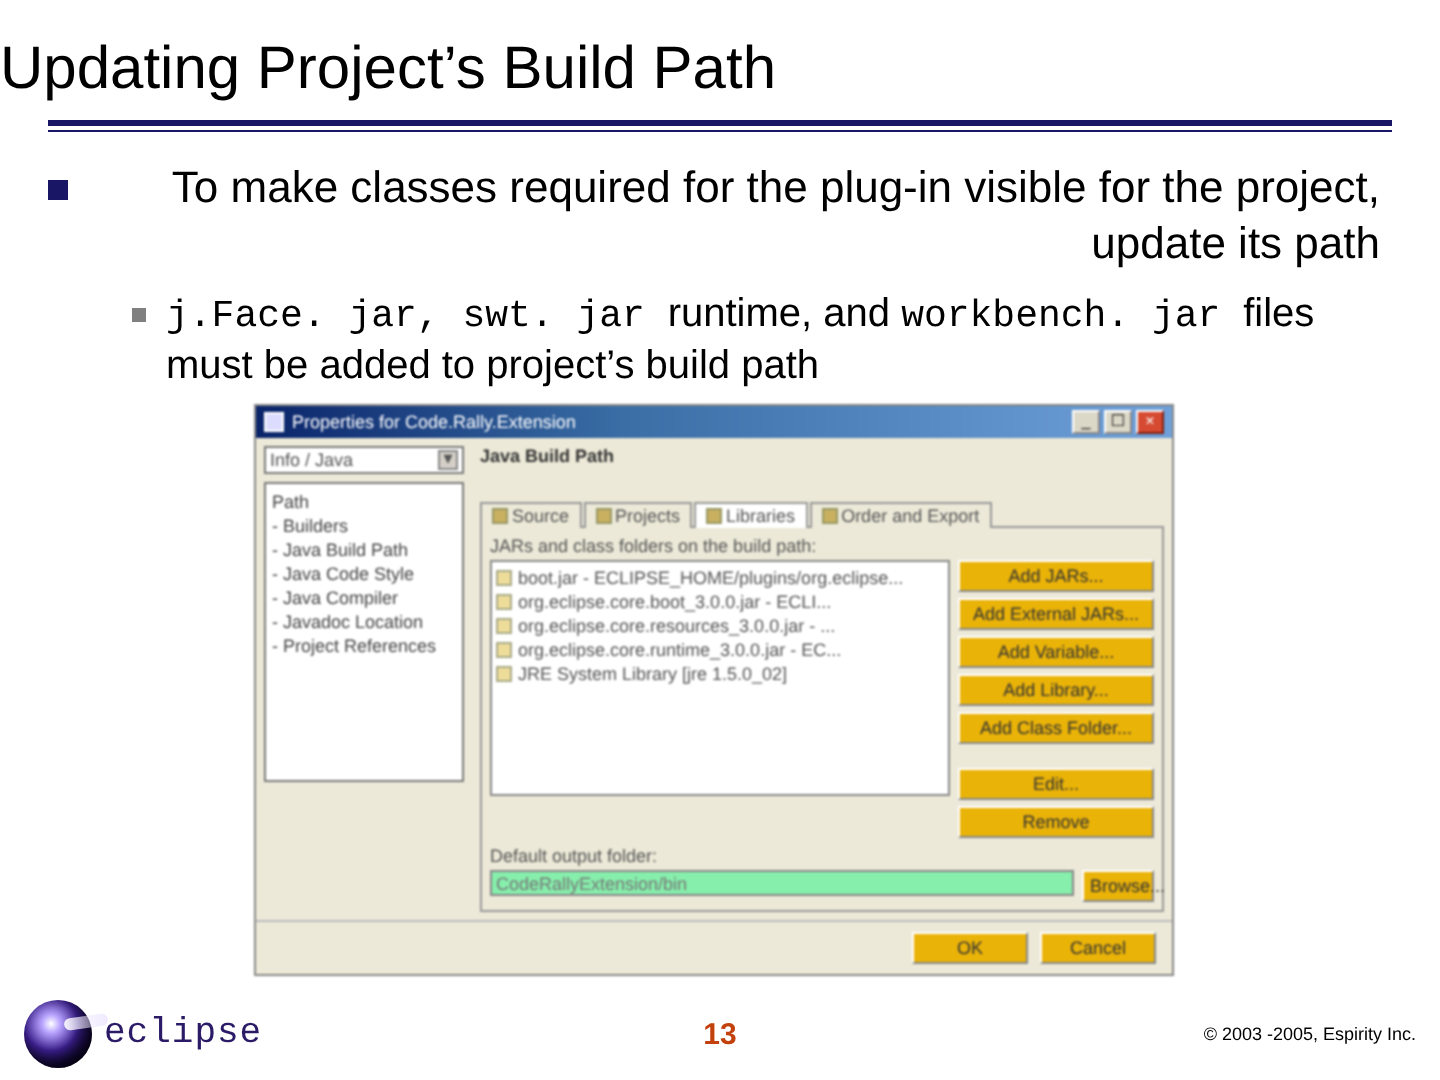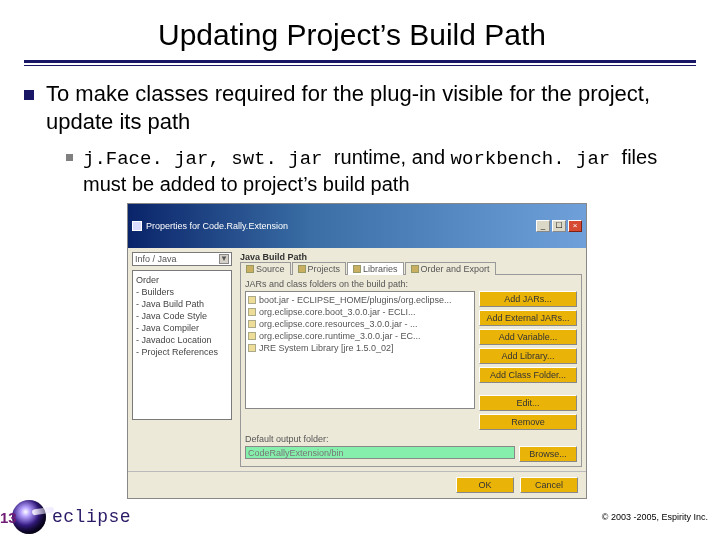--- a/index.html
+++ b/index.html
@@ -10,21 +10,21 @@
     font-family: Verdana, Arial, sans-serif;
     overflow: hidden;
   }
   .slide {
     width: 720px; height: 540px;
     position: relative;
   }
   .title {
     font-size: 30px;
     color: #000;
-    text-align: center;
+    text-align: left;
     padding: 18px 16px 8px 0;
     font-family: Tahoma, Verdana, sans-serif;
   }
   .title-underline {
     margin: 0 24px;
     border-bottom: 3px solid #1a1666;
   }
   .title-underline2 {
     margin: 0 24px;
     border-bottom: 1px solid #1a1666;
@@ -33,20 +33,21 @@
   .content {
     padding: 14px 30px 0 24px;
   }
   .bullet-lvl1 {
     display: flex;
     align-items: flex-start;
     gap: 12px;
     font-size: 22px;
     color: #000;
     line-height: 1.25;
+    text-align: right;
   }
   .sq1 {
     width: 10px; height: 10px;
     background: #1a1666;
     margin-top: 10px;
     flex: 0 0 10px;
   }
   .bullet-lvl2 {
     display: flex;
     align-items: flex-start;
@@ -77,21 +78,21 @@
     border: 1px solid #888;
     font-size: 9px;
     font-family: Tahoma, Arial, sans-serif;
     filter: blur(0.4px);
   }
   .titlebar {
     background: linear-gradient(to right, #0a246a, #3a6ea5 40%, #6fa0da);
     color: #fff;
     display: flex;
     align-items: center;
-    padding: 16px 4px;
+    padding: 2px 4px;
     font-size: 9px;
   }
   .titlebar .spacer { flex: 1; }
   .tb-icon {
     width: 10px; height: 10px;
     background: #dcdcff;
     margin-right: 4px;
     border: 1px solid #fff;
   }
   .winbtn {
@@ -129,21 +130,21 @@
     border:1px solid #7a7a7a;
     height:150px;
     padding:3px;
     color:#444;
   }
   .tree div { white-space:nowrap; line-height:12px; }
   .dlg-right {
     flex:1;
     padding:4px;
   }
-  .dlg-heading { font-weight:bold; color:#333; margin-bottom:0; }
+  .dlg-heading { font-weight:bold; color:#333; margin-bottom:18px; }
   .tabs { display:flex; gap:1px; margin-bottom: -1px;}
   .tab {
     background:#ece9d8;
     border:1px solid #999;
     border-bottom:none;
     padding:1px 5px;
     color:#555;
     display:flex; align-items:center; gap:2px;
   }
   .tab .ico { width:8px;height:8px;background:#c8b060;border:1px solid #996; }
@@ -199,22 +200,22 @@
     position:relative;
   }
   .orb::after{
     content:"";position:absolute;left:20px;top:8px;width:22px;height:6px;
     background:linear-gradient(to right, rgba(255,255,255,.9), rgba(180,150,255,.2));
     border-radius:3px;
     transform:rotate(-8deg);
   }
   .logo-text { font-family: Liberation Mono, monospace; font-size:18px; color:#2b1a66; letter-spacing:.5px; margin-left:4px;}
   .pgnum {
-    position:absolute; left:0; right:0; text-align:left;
-    font-weight:bold; font-size:15px; color:#701a75;
+    position:absolute; left:0; right:0; text-align:center;
+    font-weight:bold; font-size:15px; color:#c2410c;
   }
   .copy {
     margin-left:auto;
     font-size:9px; color:#000;
   }
 </style>
 </head>
 <body>
 
 <div class="slide">
@@ -244,21 +245,21 @@
           <div class="winbtn">☐</div>
           <div class="winbtn close">×</div>
         </div>
         <div class="dlg-body">
           <div class="dlg-left">
             <div class="combo">
               <span>Info / Java</span>
               <span class="arrow">▾</span>
             </div>
             <div class="tree">
-              <div>Order</div>
+              <div>Path</div>
               <div>- Builders</div>
               <div>- Java Build Path</div>
               <div>- Java Code Style</div>
               <div>- Java Compiler</div>
               <div>- Javadoc Location</div>
               <div>- Project References</div>
             </div>
           </div>
           <div class="dlg-right">
             <div class="dlg-heading">Java Build Path</div>
@@ -312,21 +313,21 @@
                   <div class="dbtn">Add Library...</div>
                   <div class="dbtn">Add Class Folder...</div>
                   <div class="gap"></div>
                   <div class="dbtn">Edit...</div>
                   <div class="dbtn">Remove</div>
                 </div>
               </div>
               <div class="def-row">Default output folder:</div>
               <div class="def-field">
                 <div class="def-input">CodeRallyExtension/bin</div>
-                <div class="dbtn" style="width:58px">Browse...</div>
+                <div class="dbtn" style="width:36px">Browse...</div>
               </div>
             </div>
           </div>
         </div>
         <div class="dlg-footer">
           <div class="dbtn">OK</div>
           <div class="dbtn">Cancel</div>
         </div>
       </div>
     </div>

